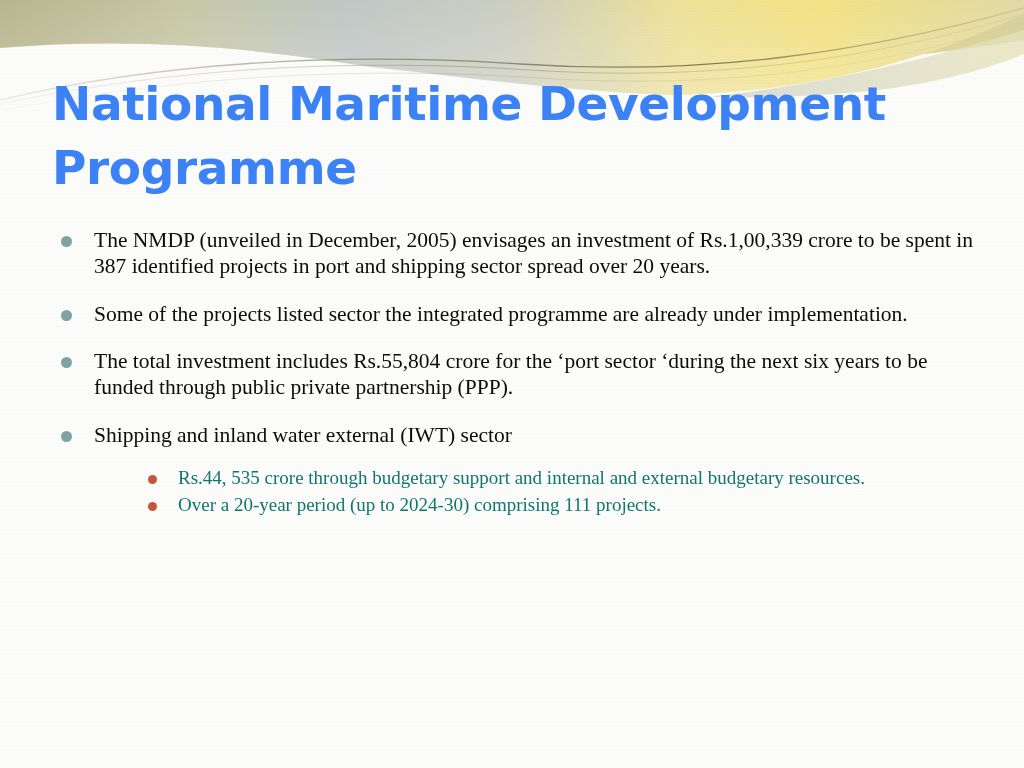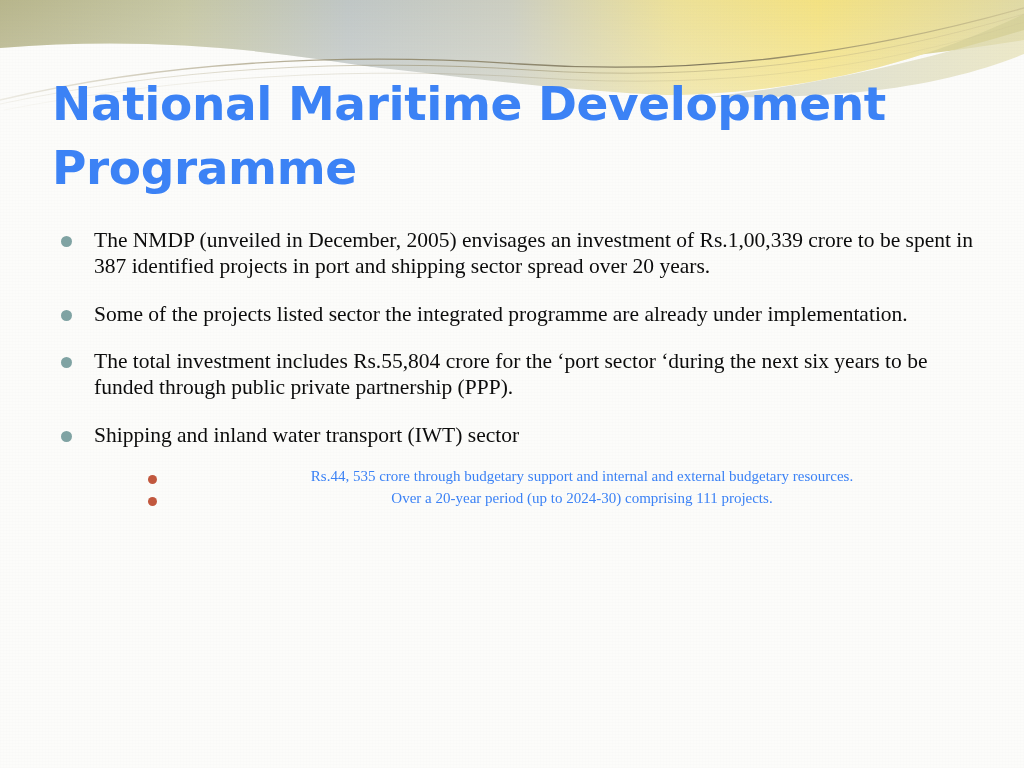--- a/index.html
+++ b/index.html
@@ -98,25 +98,24 @@
     width: 11px;
     height: 11px;
     border-radius: 50%;
     background: #7fa3a3;
   }
 
   li.sub {
     position: relative;
     padding-left: 34px;
     margin-bottom: 4px;
-    font-size: 15px;
+    font-size: 19px;
     line-height: 1.2;
-    color: #3b82f6;
+    color: #0f766e;
     font-family: "Liberation Serif", serif;
-    text-align: center;
   }
   li.sub:last-child { margin-bottom: 0; }
 
   li.sub > .marker {
     position: absolute;
     left: 4px;
     top: 8px;
     width: 9px;
     height: 9px;
     border-radius: 50%;
@@ -208,21 +207,21 @@
         <span class="bullet-text">Some of the projects listed sector the integrated programme are already under implementation.</span>
       </li>
 
       <li class="bullet">
         <span class="marker"></span>
         <span class="bullet-text">The total investment includes Rs.55,804 crore for the ‘port sector ‘during the next six years to be funded through public private partnership (PPP).</span>
       </li>
 
       <li class="bullet">
         <span class="marker"></span>
-        <span class="bullet-text">Shipping and inland water transport (IWT) sector</span>
+        <span class="bullet-text">Shipping and inland water external (IWT) sector</span>
 
         <ul class="subbullets">
           <li class="sub">
             <span class="marker"></span>
             <span class="sub-text">Rs.44, 535 crore through budgetary support and internal and external budgetary resources.</span>
           </li>
           <li class="sub">
             <span class="marker"></span>
             <span class="sub-text">Over a 20-year period (up to 2024-30) comprising 111 projects.</span>
           </li>

